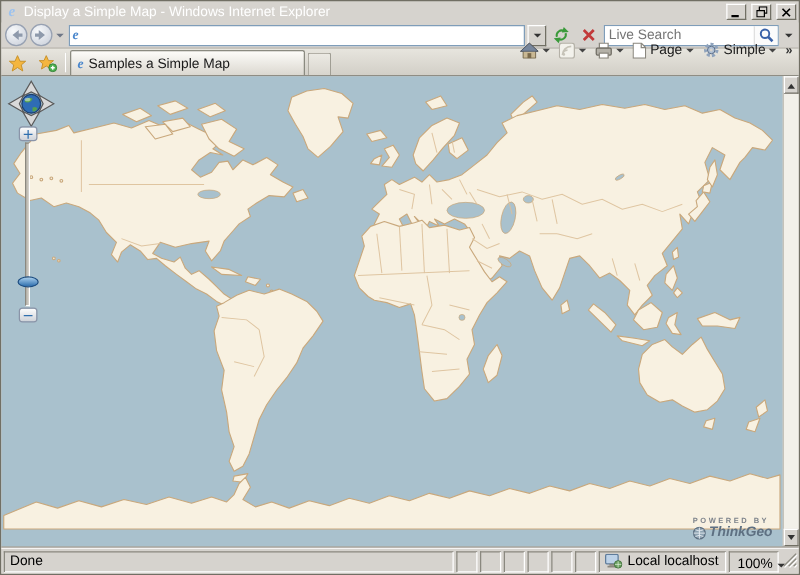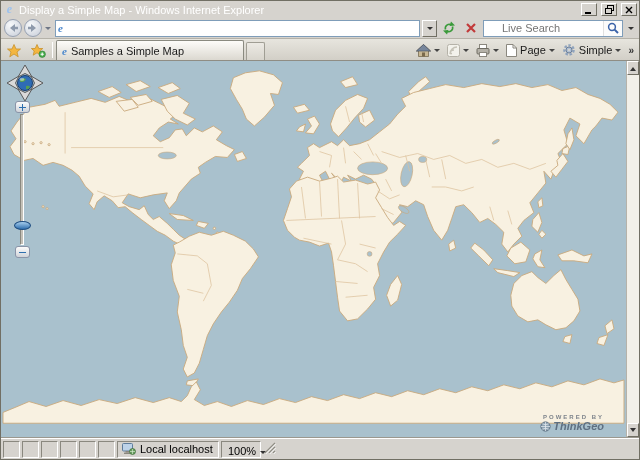--- a/index.html
+++ b/index.html
@@ -26,35 +26,35 @@
     background:radial-gradient(circle at 35% 30%,#f7f9fb,#c7cdd8);display:flex;align-items:center;justify-content:center;cursor:pointer;}
   .nav-dd{width:0;height:0;border:3px solid transparent;border-top-color:#6e7686;margin:3px 2px 0 1px;cursor:pointer;}
   .urlbox{flex:1;height:17px;background:#fff;border:1px solid #7f9db9;display:flex;align-items:center;padding:0 2px;gap:3px;}
   .urlbox .ie-e{color:#4a87cc;font:bold italic 11px "Liberation Serif",serif;}
   .urlbox input{flex:1;border:0;outline:0;font:11px var(--chrome-font);color:#000;padding:0;background:transparent;}
   .dd-btn{width:15px;height:17px;background:var(--face);border:1px solid;border-color:#fff var(--shadow) var(--shadow) #fff;
     display:flex;align-items:center;justify-content:center;cursor:pointer;}
   .caret{width:0;height:0;border:3px solid transparent;border-top-color:#333;margin-top:3px;}
   .toolbtn{width:20px;height:19px;display:flex;align-items:center;justify-content:center;cursor:pointer;}
   .search{display:flex;height:17px;width:140px;border:1px solid #7f9db9;background:#fff;}
-  .search input{flex:1;border:0;outline:0;font:11px var(--chrome-font);color:#8b8b8b;padding:0 3px;min-width:0;margin-left:15px;}
+  .search input{flex:1;border:0;outline:0;font:11px var(--chrome-font);color:#8b8b8b;padding:0 3px;min-width:0;}
   .magbtn{width:19px;background:#fbfbfb;border-left:1px solid #e0e0e0;display:flex;align-items:center;justify-content:center;cursor:pointer;}
   .search-dd{width:11px;height:17px;background:var(--face);display:flex;align-items:center;justify-content:center;cursor:pointer;}
   
   .tabrow{height:22px;background:linear-gradient(#e7e5de,#d2cfc7);display:flex;align-items:flex-end;
     padding:1px 2px 0 2px;gap:2px;border-bottom:1px solid #8f8d84;flex:0 0 auto;}
   .tr-btn{width:22px;height:19px;display:flex;align-items:center;justify-content:center;cursor:pointer;}
   .vsep{width:1px;height:16px;background:#a9a69c;border-right:1px solid #fff;margin:0 1px 2px 1px;}
   .tab{width:188px;height:20px;border:1px solid #8a8a80;border-bottom:0;border-radius:2px 2px 0 0;
     background:linear-gradient(#fdfcf9,#dbd8d0);display:flex;align-items:center;gap:4px;padding:0 5px;cursor:pointer;}
   .tab .ie-e{color:#4a87cc;font:bold italic 11px "Liberation Serif",serif;}
   .tab .lbl{font-size:11px;color:#1a1a1a;white-space:nowrap;overflow:hidden;}
   .tab-stub{width:19px;height:18px;border:1px solid #a09e94;border-bottom:0;border-radius:2px 2px 0 0;
     background:linear-gradient(#eceae4,#d8d5cd);cursor:pointer;}
-  .cmdbar{margin-left:auto;display:flex;align-items:center;gap:1px;padding-bottom:2px;}
+  .cmdbar{margin-left:auto;display:flex;align-items:center;gap:1px;padding-bottom:12px;}
   .cmd{display:flex;align-items:center;gap:3px;padding:1px 3px;font-size:11px;color:#1a1a1a;cursor:pointer;border-radius:2px;}
   .cmd .caret{border-top-color:#444;}
   .overflow{font-size:10px;color:#333;font-weight:bold;padding:0 3px;cursor:pointer;}
   
   .content{flex:1;display:flex;min-height:0;}
   .map{position:relative;flex:1;background:var(--ocean);overflow:hidden;cursor:grab;}
   .map svg.world{position:absolute;inset:0;width:100%;height:100%;}
   
   .compass{position:absolute;left:4px;top:2px;width:40px;height:40px;}
   
@@ -69,21 +69,21 @@
     border:1px solid;border-color:#8a887f #ffffff #ffffff #8a887f;cursor:pointer;}
   .zs-thumb{position:absolute;left:0px;top:120px;width:17px;height:9px;border-radius:50%;
     background:linear-gradient(#a6cdec,#2f6fae);border:1px solid #1c4c80;cursor:ns-resize;}
   
   .instructions{position:absolute;top:3px;right:19px;display:flex;align-items:center;gap:6px;
     padding:2px 9px;border:1px solid #8f9398;border-radius:10px;background:linear-gradient(#ffffff,#cfcfcf);
     font-size:11px;font-weight:bold;color:#4a4a4a;box-shadow:0 1px 2px rgba(0,0,0,.3);cursor:pointer;}
   .instructions .plus{width:12px;height:12px;border:1px solid #9aa0a8;border-radius:50%;background:#f2f2f2;
     font:bold 10px/11px var(--chrome-font);text-align:center;color:#4a4a4a;}
   
-  .powered{position:absolute;right:22px;bottom:5px;text-align:right;cursor:pointer;}
+  .powered{position:absolute;right:8px;bottom:5px;text-align:left;cursor:pointer;}
   .powered .pb{font-size:6px;letter-spacing:2px;color:#7d838b;font-weight:bold;display:block;}
   .powered .brandrow{display:flex;align-items:center;gap:2px;justify-content:center;}
   .powered .brand{font:bold italic 11px var(--chrome-font);color:#5e7082;}
   
   .scrollbar{width:13px;background:#f2f0e9;display:flex;flex-direction:column;flex:0 0 auto;border-left:1px solid #b5b2a9;}
   .sb-btn{height:14px;background:var(--face);border:1px solid;border-color:#fff var(--shadow) var(--shadow) #fff;
     display:flex;align-items:center;justify-content:center;cursor:pointer;}
   .sb-track{flex:1;cursor:pointer;}
   .tri-up{width:0;height:0;border:3px solid transparent;border-bottom:4px solid #333;margin-top:-2px;}
   .tri-dn{width:0;height:0;border:3px solid transparent;border-top:4px solid #333;margin-bottom:-2px;}
@@ -396,20 +396,23 @@
           <span class="tri-up"></span>
         </span>
       <span class="sb-track"></span>
       <span class="sb-btn">
           <span class="tri-dn"></span>
         </span>
     </div>
   </div>
 
   <div class="statusbar">
+    <div class="panel msg">
+        <span>Done</span>
+      </div>
     <div class="panel tiny"></div>
     <div class="panel tiny"></div>
     <div class="panel tiny"></div>
     <div class="panel tiny"></div>
     <div class="panel tiny"></div>
     <div class="panel tiny"></div>
     <div class="panel zone">
       <svg width="14" height="12">
         <rect x="0.5" y="0.5" width="10" height="7.5" rx="1" fill="#bdd2e8" stroke="#5f7globalThis"></rect>
         <rect x="0.5" y="0.5" width="10" height="7.5" rx="1" fill="#bdd2e8" stroke="#5f7c9b"></rect>

